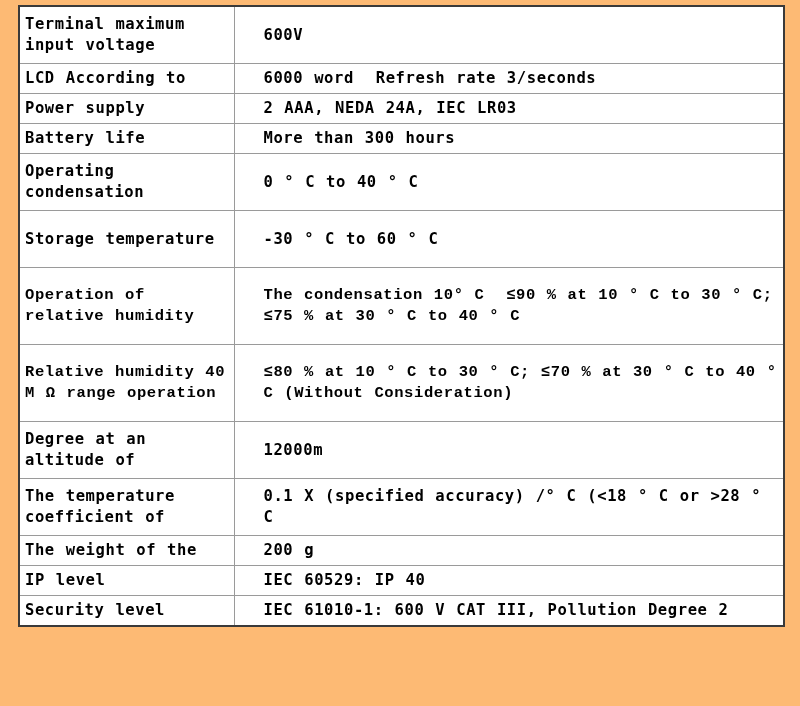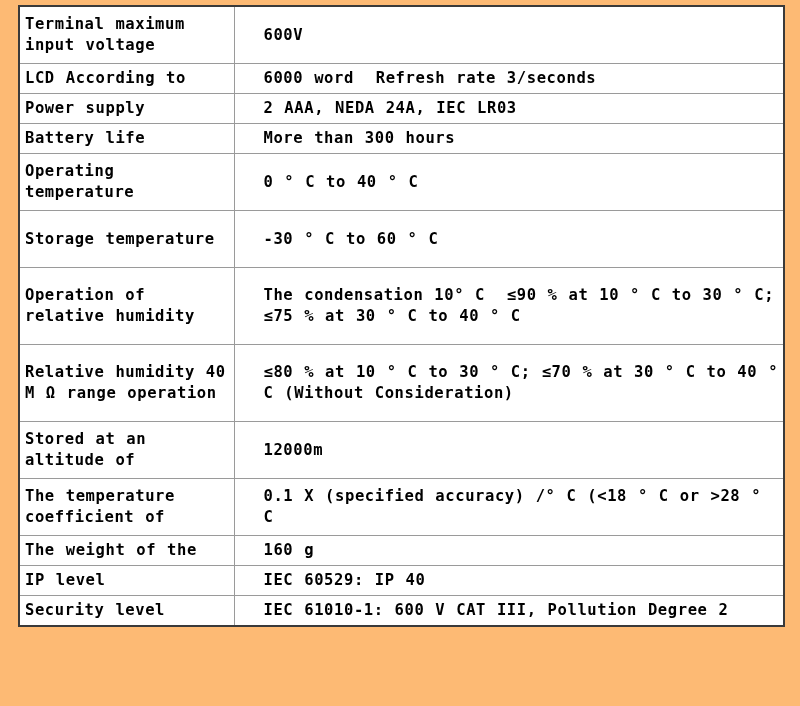--- a/index.html
+++ b/index.html
@@ -55,21 +55,21 @@
     border-right: none;
     padding-left: 29px;
   }
 
   table.spec-table tr:first-child td { border-top: none; }
   table.spec-table tr:last-child td { border-bottom: none; }
 
   
   tr.r-tall td { height: 52px; }
   tr.r-short td { height: 25px; }
-  tr.r-xtall td { height: 72px; }
+  tr.r-xtall td { height: 72px; font-family: Liberation Mono, monospace; }
 
   .nowrapish { white-space: pre-wrap; }
 </style>
 </head>
 <body>
 
 <div class="sheet">
   <table class="spec-table">
     <colgroup>
       <col class="c-label">
@@ -86,46 +86,46 @@
         </tr>
         <tr class="r-short">
           <td class="label nowrapish">Power supply</td>
           <td class="value nowrapish">2 AAA, NEDA 24A, IEC LR03</td>
         </tr>
         <tr class="r-short">
           <td class="label nowrapish">Battery life</td>
           <td class="value nowrapish">More than 300 hours</td>
         </tr>
         <tr class="r-tall">
-          <td class="label nowrapish">Operating temperature</td>
+          <td class="label nowrapish">Operating condensation</td>
           <td class="value nowrapish">0 ° C to 40 ° C</td>
         </tr>
         <tr class="r-tall">
           <td class="label nowrapish">Storage temperature</td>
           <td class="value nowrapish">-30 ° C to 60 ° C</td>
         </tr>
         <tr class="r-xtall">
           <td class="label nowrapish">Operation of relative humidity</td>
           <td class="value nowrapish">The condensation 10° C  ≤90 % at 10 ° C to 30 ° C; ≤75 % at 30 ° C to 40 ° C</td>
         </tr>
         <tr class="r-xtall">
           <td class="label nowrapish">Relative humidity 40 M Ω range operation</td>
           <td class="value nowrapish">≤80 % at 10 ° C to 30 ° C; ≤70 % at 30 ° C to 40 ° C (Without Consideration)</td>
         </tr>
         <tr class="r-tall">
-          <td class="label nowrapish">Stored at an altitude of</td>
+          <td class="label nowrapish">Degree at an altitude of</td>
           <td class="value nowrapish">12000m</td>
         </tr>
         <tr class="r-tall">
           <td class="label nowrapish">The temperature coefficient of</td>
           <td class="value nowrapish">0.1 X (specified accuracy) /° C (&lt;18 ° C or &gt;28 ° C</td>
         </tr>
         <tr class="r-short">
           <td class="label nowrapish">The weight of the</td>
-          <td class="value nowrapish">160 g</td>
+          <td class="value nowrapish">200 g</td>
         </tr>
         <tr class="r-short">
           <td class="label nowrapish">IP level</td>
           <td class="value nowrapish">IEC 60529: IP 40</td>
         </tr>
         <tr class="r-short">
           <td class="label nowrapish">Security level</td>
           <td class="value nowrapish">IEC 61010-1: 600 V CAT III, Pollution Degree 2</td>
         </tr>
       </tbody>

